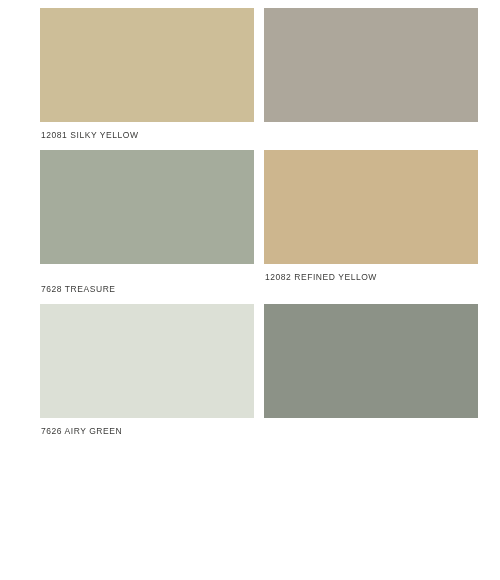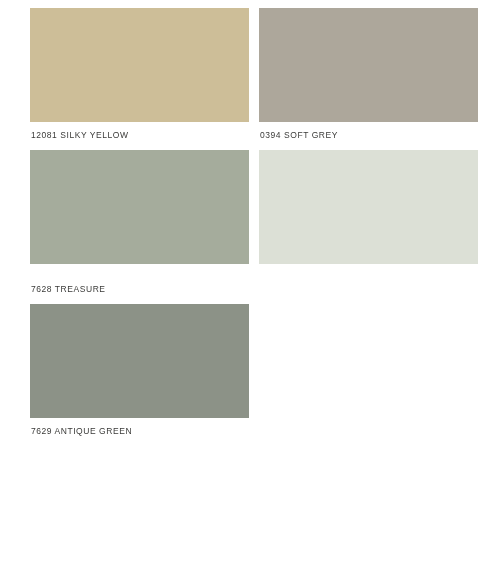--- a/index.html
+++ b/index.html
@@ -11,21 +11,21 @@
     height: 580px;
     background: #ffffff;
     font-family: "Liberation Sans", sans-serif;
     overflow: hidden;
   }
 
   #swatch-grid {
     box-sizing: border-box;
     width: 500px;
     height: 580px;
-    padding: 8px 22px 4px 30px;
+    padding: 8px 22px 4px 40px;
     display: grid;
     grid-template-columns: 1fr 1fr;
     grid-template-rows: repeat(4, 1fr);
     column-gap: 38px;
     row-gap: 0px;
     align-content: start;
     gap: 10px;
   }
 
   .swatch-cell {
@@ -58,33 +58,36 @@
 
 <div id="swatch-grid">
 
   <div class="swatch-cell">
     <div class="swatch-chip" style="background-color: rgb(205, 190, 152);"></div>
     <div class="swatch-label" style="color: rgb(58, 58, 56);">12081 SILKY YELLOW</div>
   </div>
 
   <div class="swatch-cell">
     <div class="swatch-chip" style="background-color: rgb(173, 167, 155);"></div>
-    <div class="swatch-label" style="color: rgb(58, 58, 56);">0394 SOFT GREY</div>
   </div>
 
 
 
   <div class="swatch-cell">
     <div class="swatch-chip" style="background-color: rgb(165, 172, 156);"></div>
     <div class="swatch-label" style="color: rgb(58, 58, 56); margin-top: 12px;">7628 TREASURE</div>
   </div>
 
+  <div class="swatch-cell">
+    <div class="swatch-chip" style="background-color: rgb(205, 182, 142);"></div>
+    <div class="swatch-label" style="color: rgb(58, 58, 56);">12082 REFINED YELLOW</div>
+  </div>
 
   <div class="swatch-cell">
     <div class="swatch-chip" style="background-color: rgb(220, 224, 214);"></div>
+    <div class="swatch-label" style="color: rgb(58, 58, 56);">7626 AIRY GREEN</div>
   </div>
 
   <div class="swatch-cell">
     <div class="swatch-chip" style="background-color: rgb(140, 146, 135);"></div>
-    <div class="swatch-label" style="color: rgb(58, 58, 56);">7629 ANTIQUE GREEN</div>
   </div>
 
 </div>
 
 </body></html>

